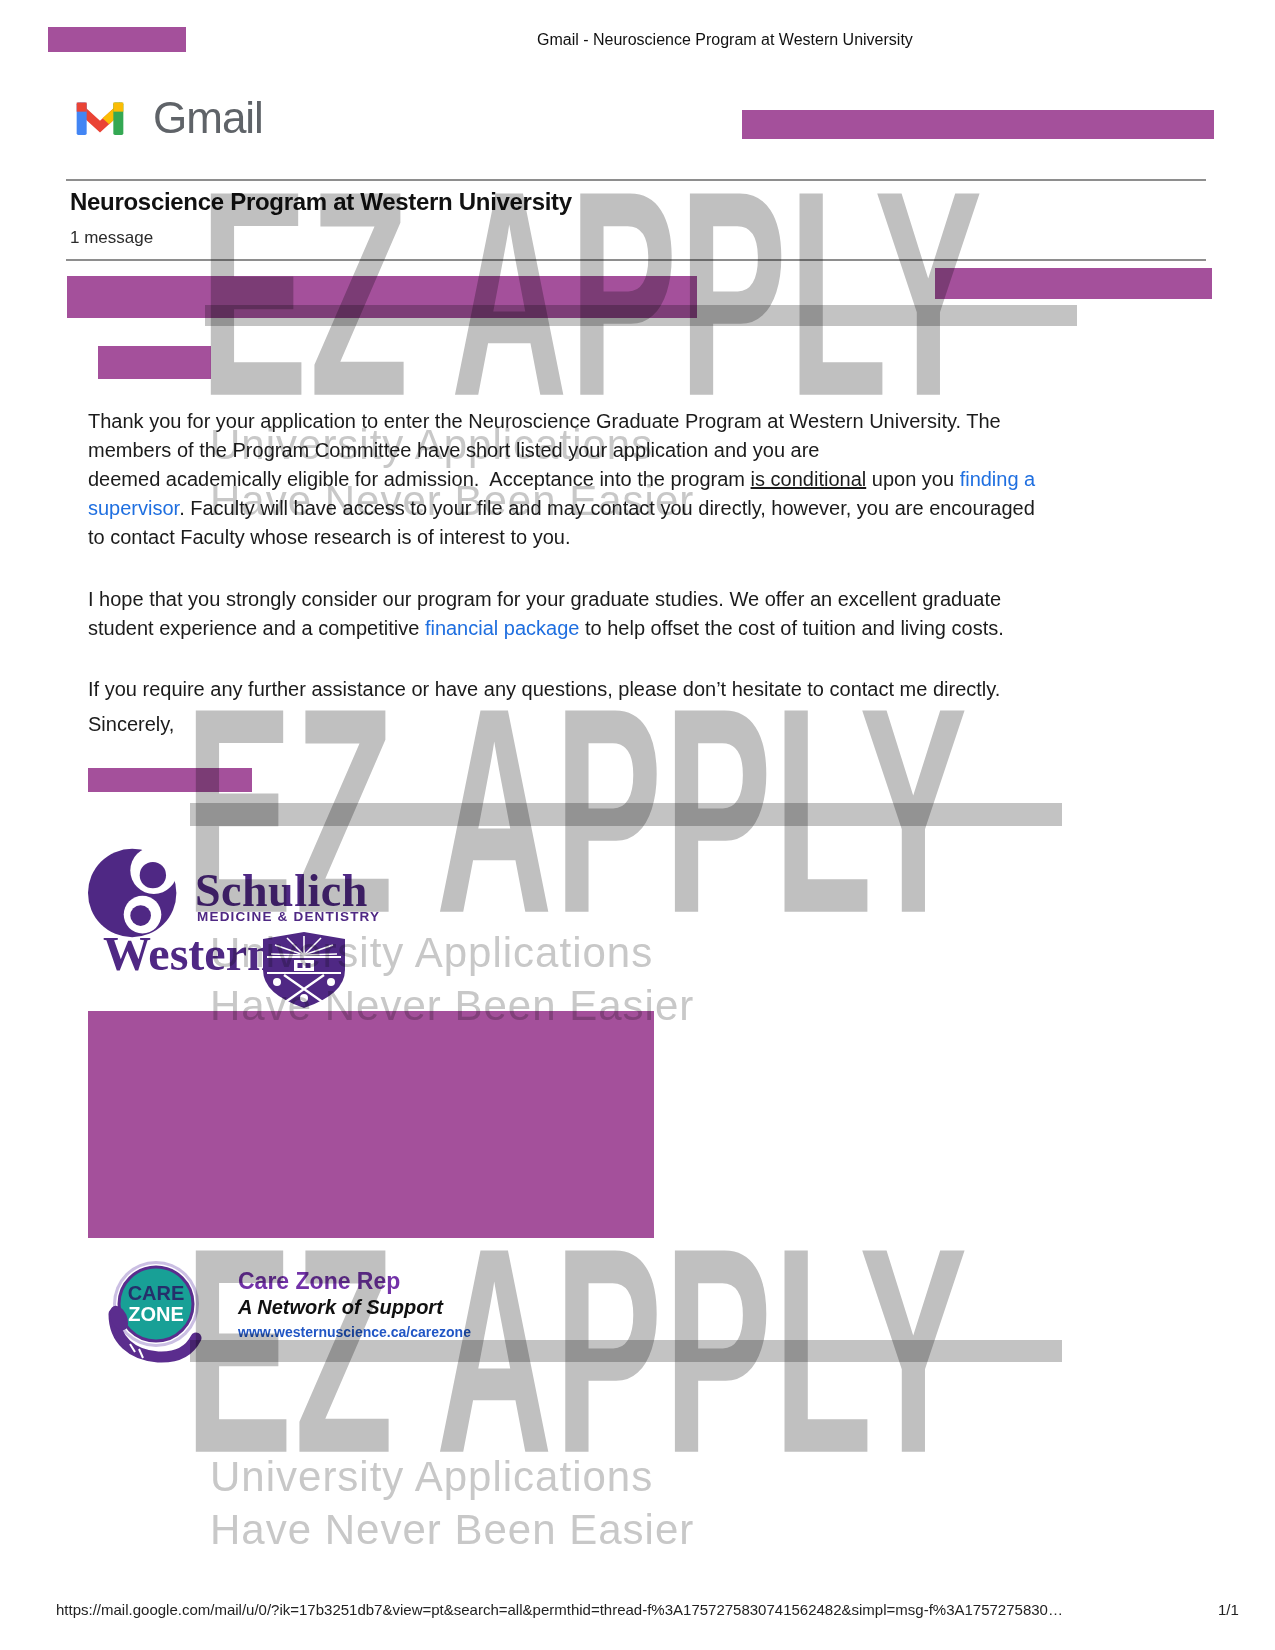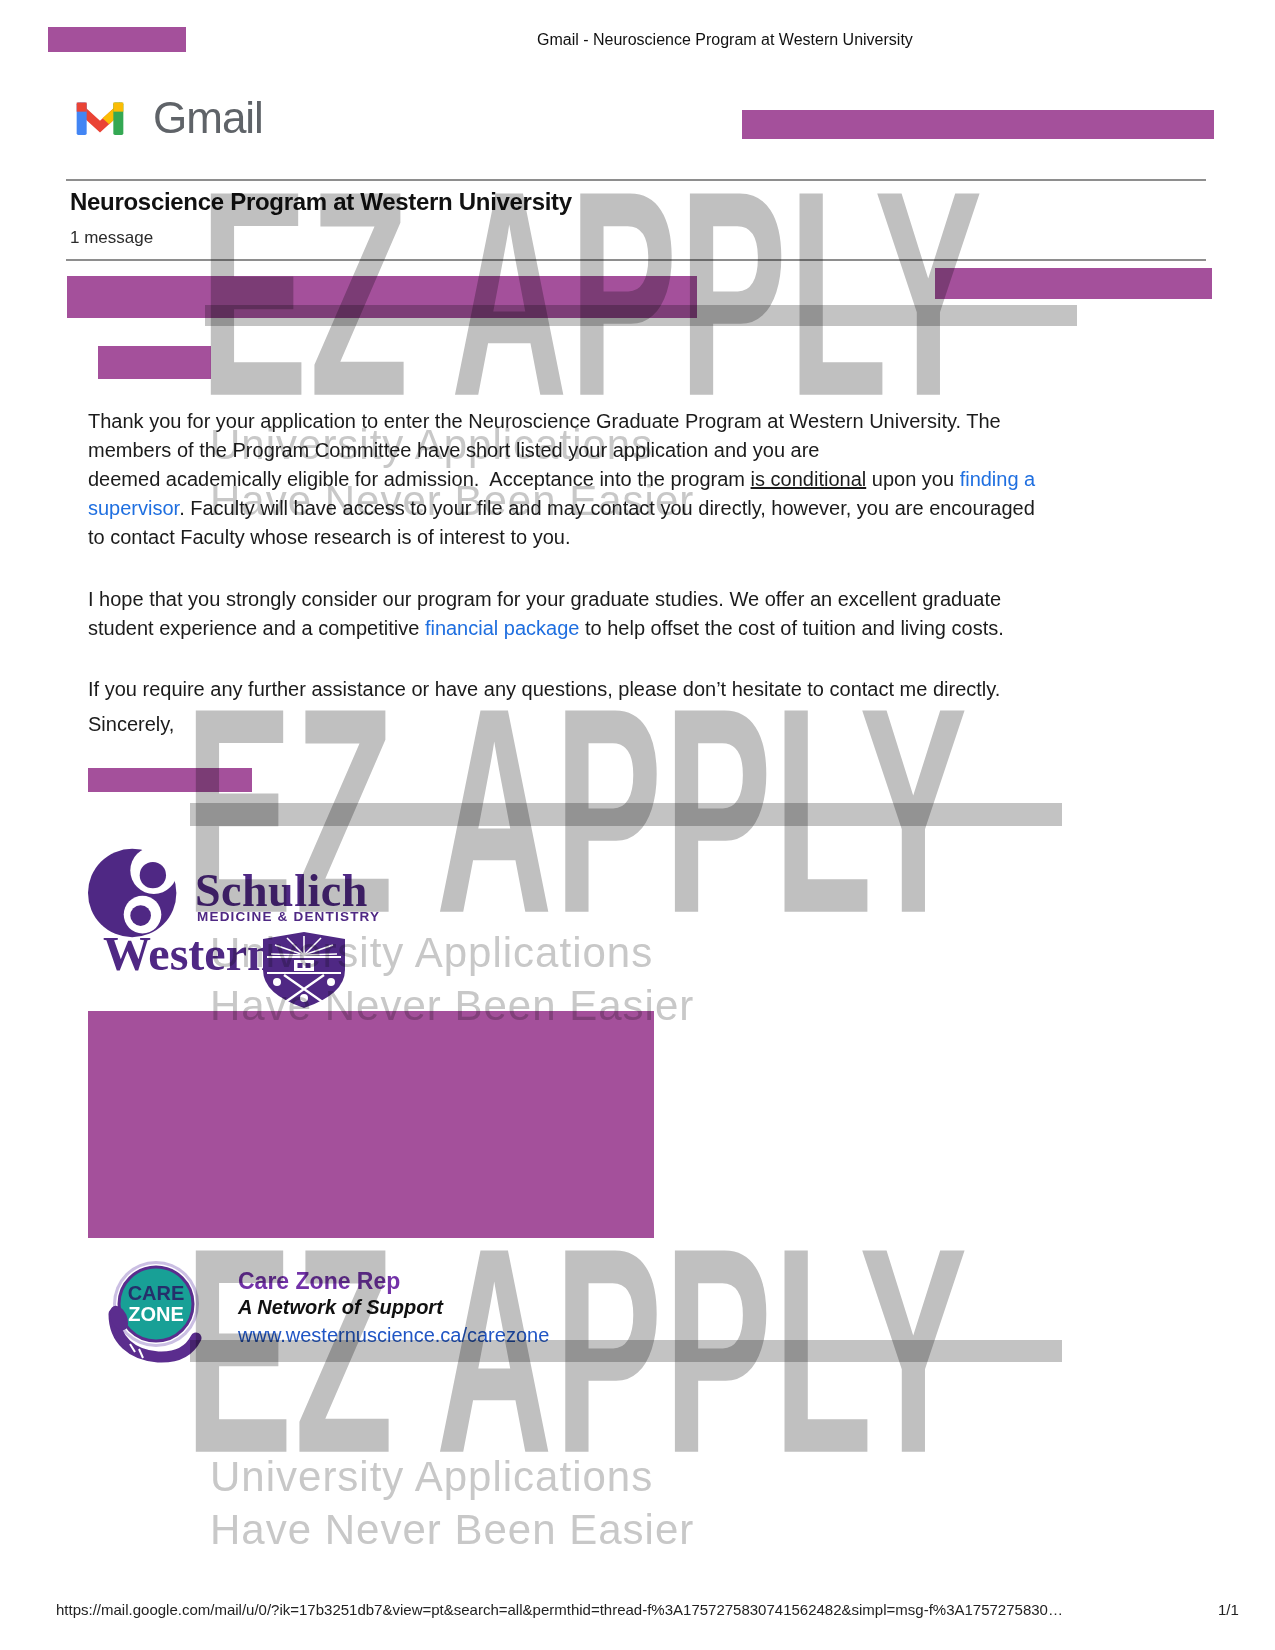--- a/index.html
+++ b/index.html
@@ -14,21 +14,21 @@
   .subject{font-size:24px;font-weight:bold;color:#111;letter-spacing:-0.3px;}
   .msgcount{font-size:17px;color:#2b2b2b;}
   .bodyline{position:absolute;left:88px;width:1090px;font-size:20px;color:#1b1b1b;white-space:nowrap;}
   .lnk{color:var(--link,#1f6fe0);text-align:center;}
   .und{text-decoration:underline;}
   .schulich-name{font-family:"Liberation Serif",serif;font-weight:700;color:var(--schulich-purple,#4f2884);font-size:46px;letter-spacing:0.5px;}
   .schulich-tag{font-weight:bold;color:var(--schulich-purple,#4f2884);font-size:13.5px;letter-spacing:1.2px;}
   .western-name{font-family:"Liberation Serif",serif;font-weight:700;color:var(--schulich-purple,#4f2884);font-size:48px;margin-left:29px;}
   .cz-rep{font-size:23px;font-weight:bold;color:var(--rep-purple,#7232a8);}
   .cz-tag{font-size:20px;font-weight:bold;font-style:italic;color:#111;}
-  .cz-url{font-size:20px;font-weight:normal;color:var(--url-blue,#2156c5);}
+  .cz-url{font-size:14px;font-weight:bold;color:var(--url-blue,#2156c5);}
   .footer-url{font-size:15px;color:#222;}
   .wm{pointer-events:none;mix-blend-mode:multiply;}
   .wm-big{position:absolute;font-size:170px;font-weight:bold;letter-spacing:2px;line-height:1;
           color:var(--watermark-grey,#c0c0c0);white-space:nowrap;
           transform:scale(0.95,1.72);transform-origin:top left;}
   .wm-small{position:absolute;font-size:42px;color:#c8c8c8;letter-spacing:1px;white-space:nowrap;line-height:1.2;}
   .wm-bar{position:absolute;background:#c3c3c3;}
 </style>
 </head>
 <body>

